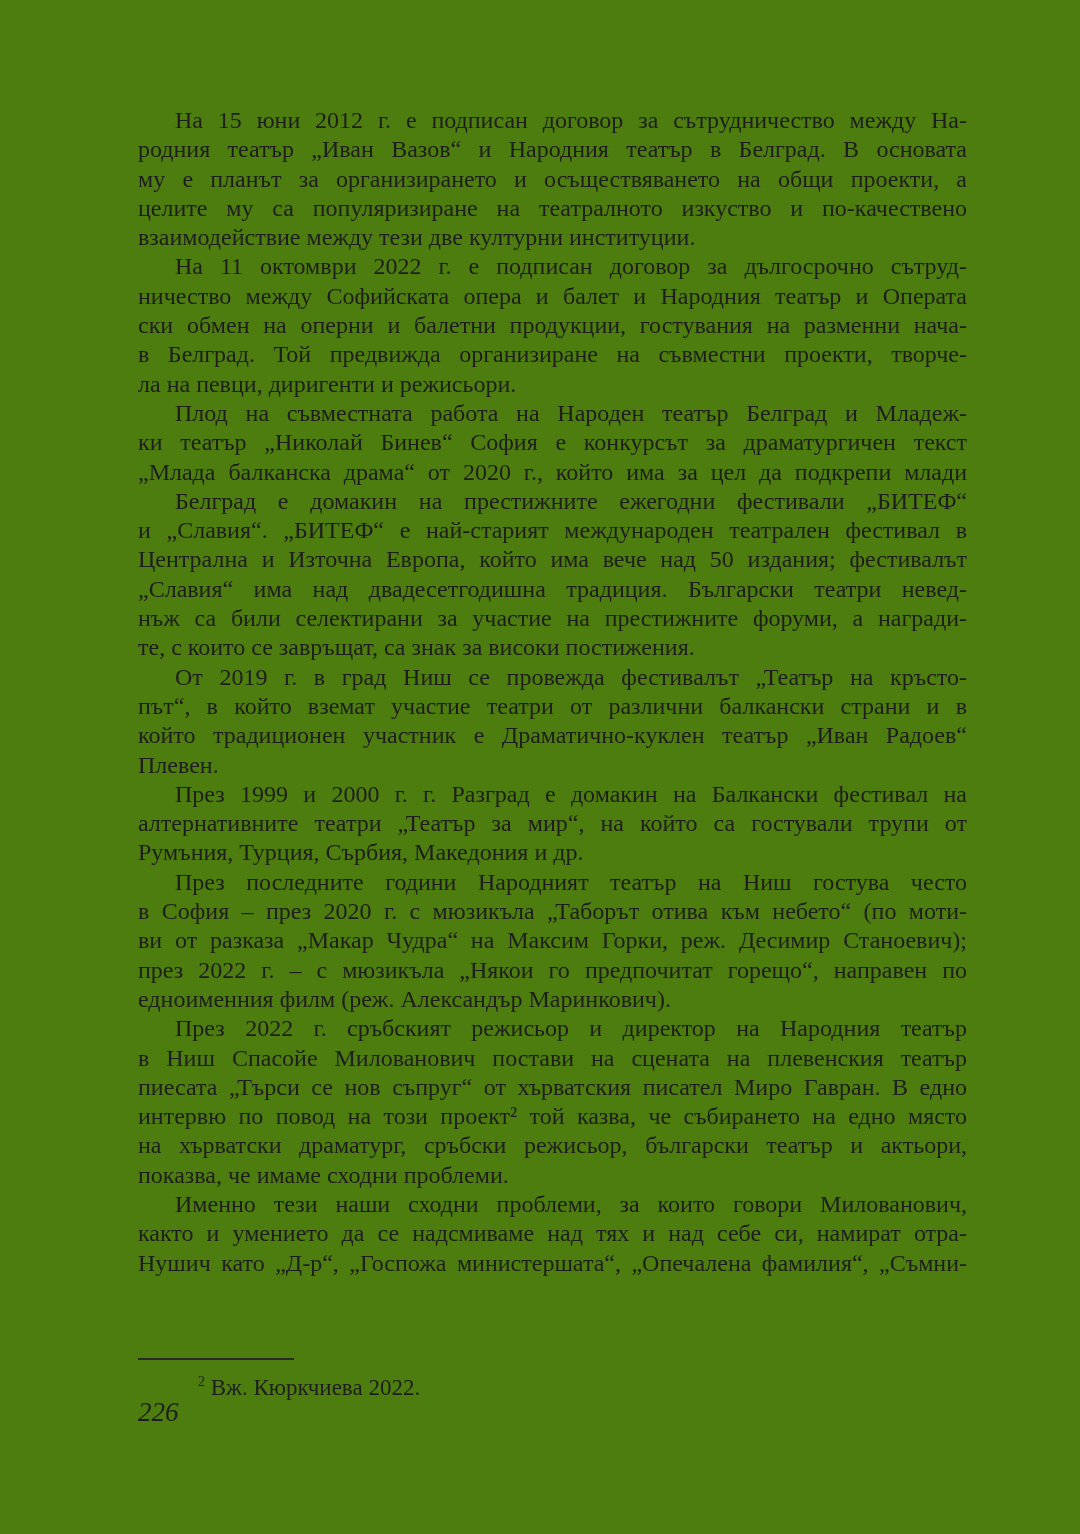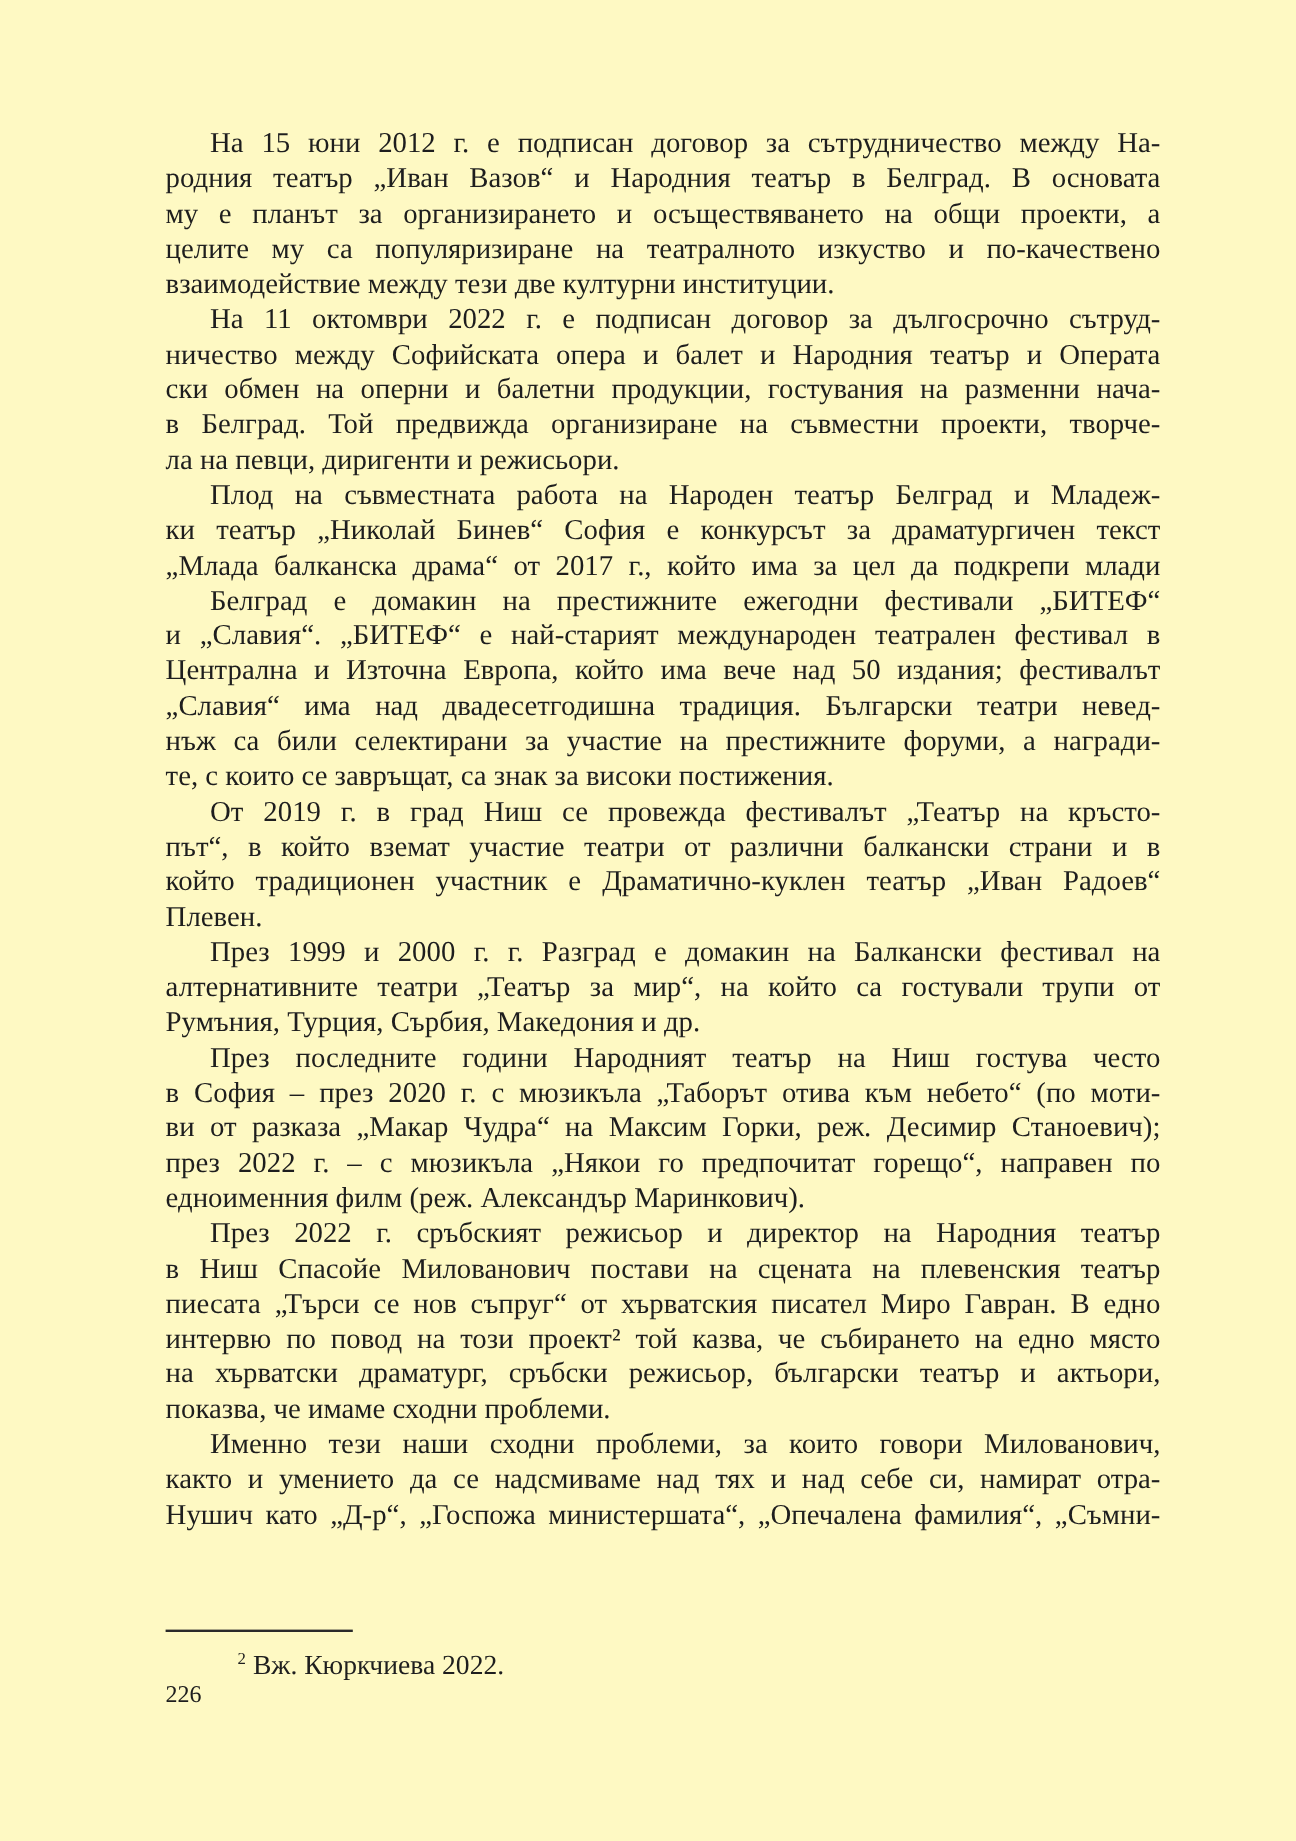--- a/index.html
+++ b/index.html
@@ -1,21 +1,21 @@
 <!DOCTYPE html>
 <html><head>
 <meta charset="utf-8">
 <style>
   * { margin: 0; padding: 0; box-sizing: border-box; }
   html, body { background: #ffffff; }
   .page {
     position: relative;
     width: 1080px;
     height: 1534px;
-    background: #fef9c3;
+    background: #4d7c0f;
     font-family: "Liberation Serif", "DejaVu Serif", serif;
     color: #1e1e1e;
     overflow: hidden;
   }
   .body-text {
     position: absolute;
     left: 138px;
     top: 106px;
     width: 829px;
   }
@@ -54,22 +54,23 @@
   }
   .footnote-text sup {
     font-size: 14px;
     vertical-align: super;
     line-height: 0;
   }
   .page-number {
     position: absolute;
     left: 138px;
     top: 1396px;
-    font-size: 20px;
+    font-size: 27px;
     line-height: 32px;
+    font-style: italic;
   }
 </style>
 </head>
 <body>
 
 <div class="page">
 
   <div class="body-text">
       <div class="para">
         <div class="line first">На 15 юни 2012 г. е подписан договор за сътрудничество между На-</div>
@@ -81,21 +82,21 @@
       <div class="para">
         <div class="line first">На 11 октомври 2022 г. е подписан договор за дългосрочно сътруд-</div>
         <div class="line">ничество между Софийската опера и балет и Народния театър и Операта</div>
         <div class="line">ски обмен на оперни и балетни продукции, гостувания на разменни нача-</div>
         <div class="line">в Белград. Той предвижда организиране на съвместни проекти, творче-</div>
         <div class="line final">ла на певци, диригенти и режисьори.</div>
       </div>
       <div class="para">
         <div class="line first">Плод на съвместната работа на Народен театър Белград и Младеж-</div>
         <div class="line">ки театър „Николай Бинев“ София е конкурсът за драматургичен текст</div>
-        <div class="line">„Млада балканска драма“ от 2017 г., който има за цел да подкрепи млади</div>
+        <div class="line">„Млада балканска драма“ от 2020 г., който има за цел да подкрепи млади</div>
       </div>
       <div class="para">
         <div class="line first">Белград е домакин на престижните ежегодни фестивали „БИТЕФ“</div>
         <div class="line">и „Славия“. „БИТЕФ“ е най-старият международен театрален фестивал в</div>
         <div class="line">Централна и Източна Европа, който има вече над 50 издания; фестивалът</div>
         <div class="line">„Славия“ има над двадесетгодишна традиция. Български театри невед-</div>
         <div class="line">нъж са били селектирани за участие на престижните форуми, а награди-</div>
         <div class="line final">те, с които се завръщат, са знак за високи постижения.</div>
       </div>
       <div class="para">

